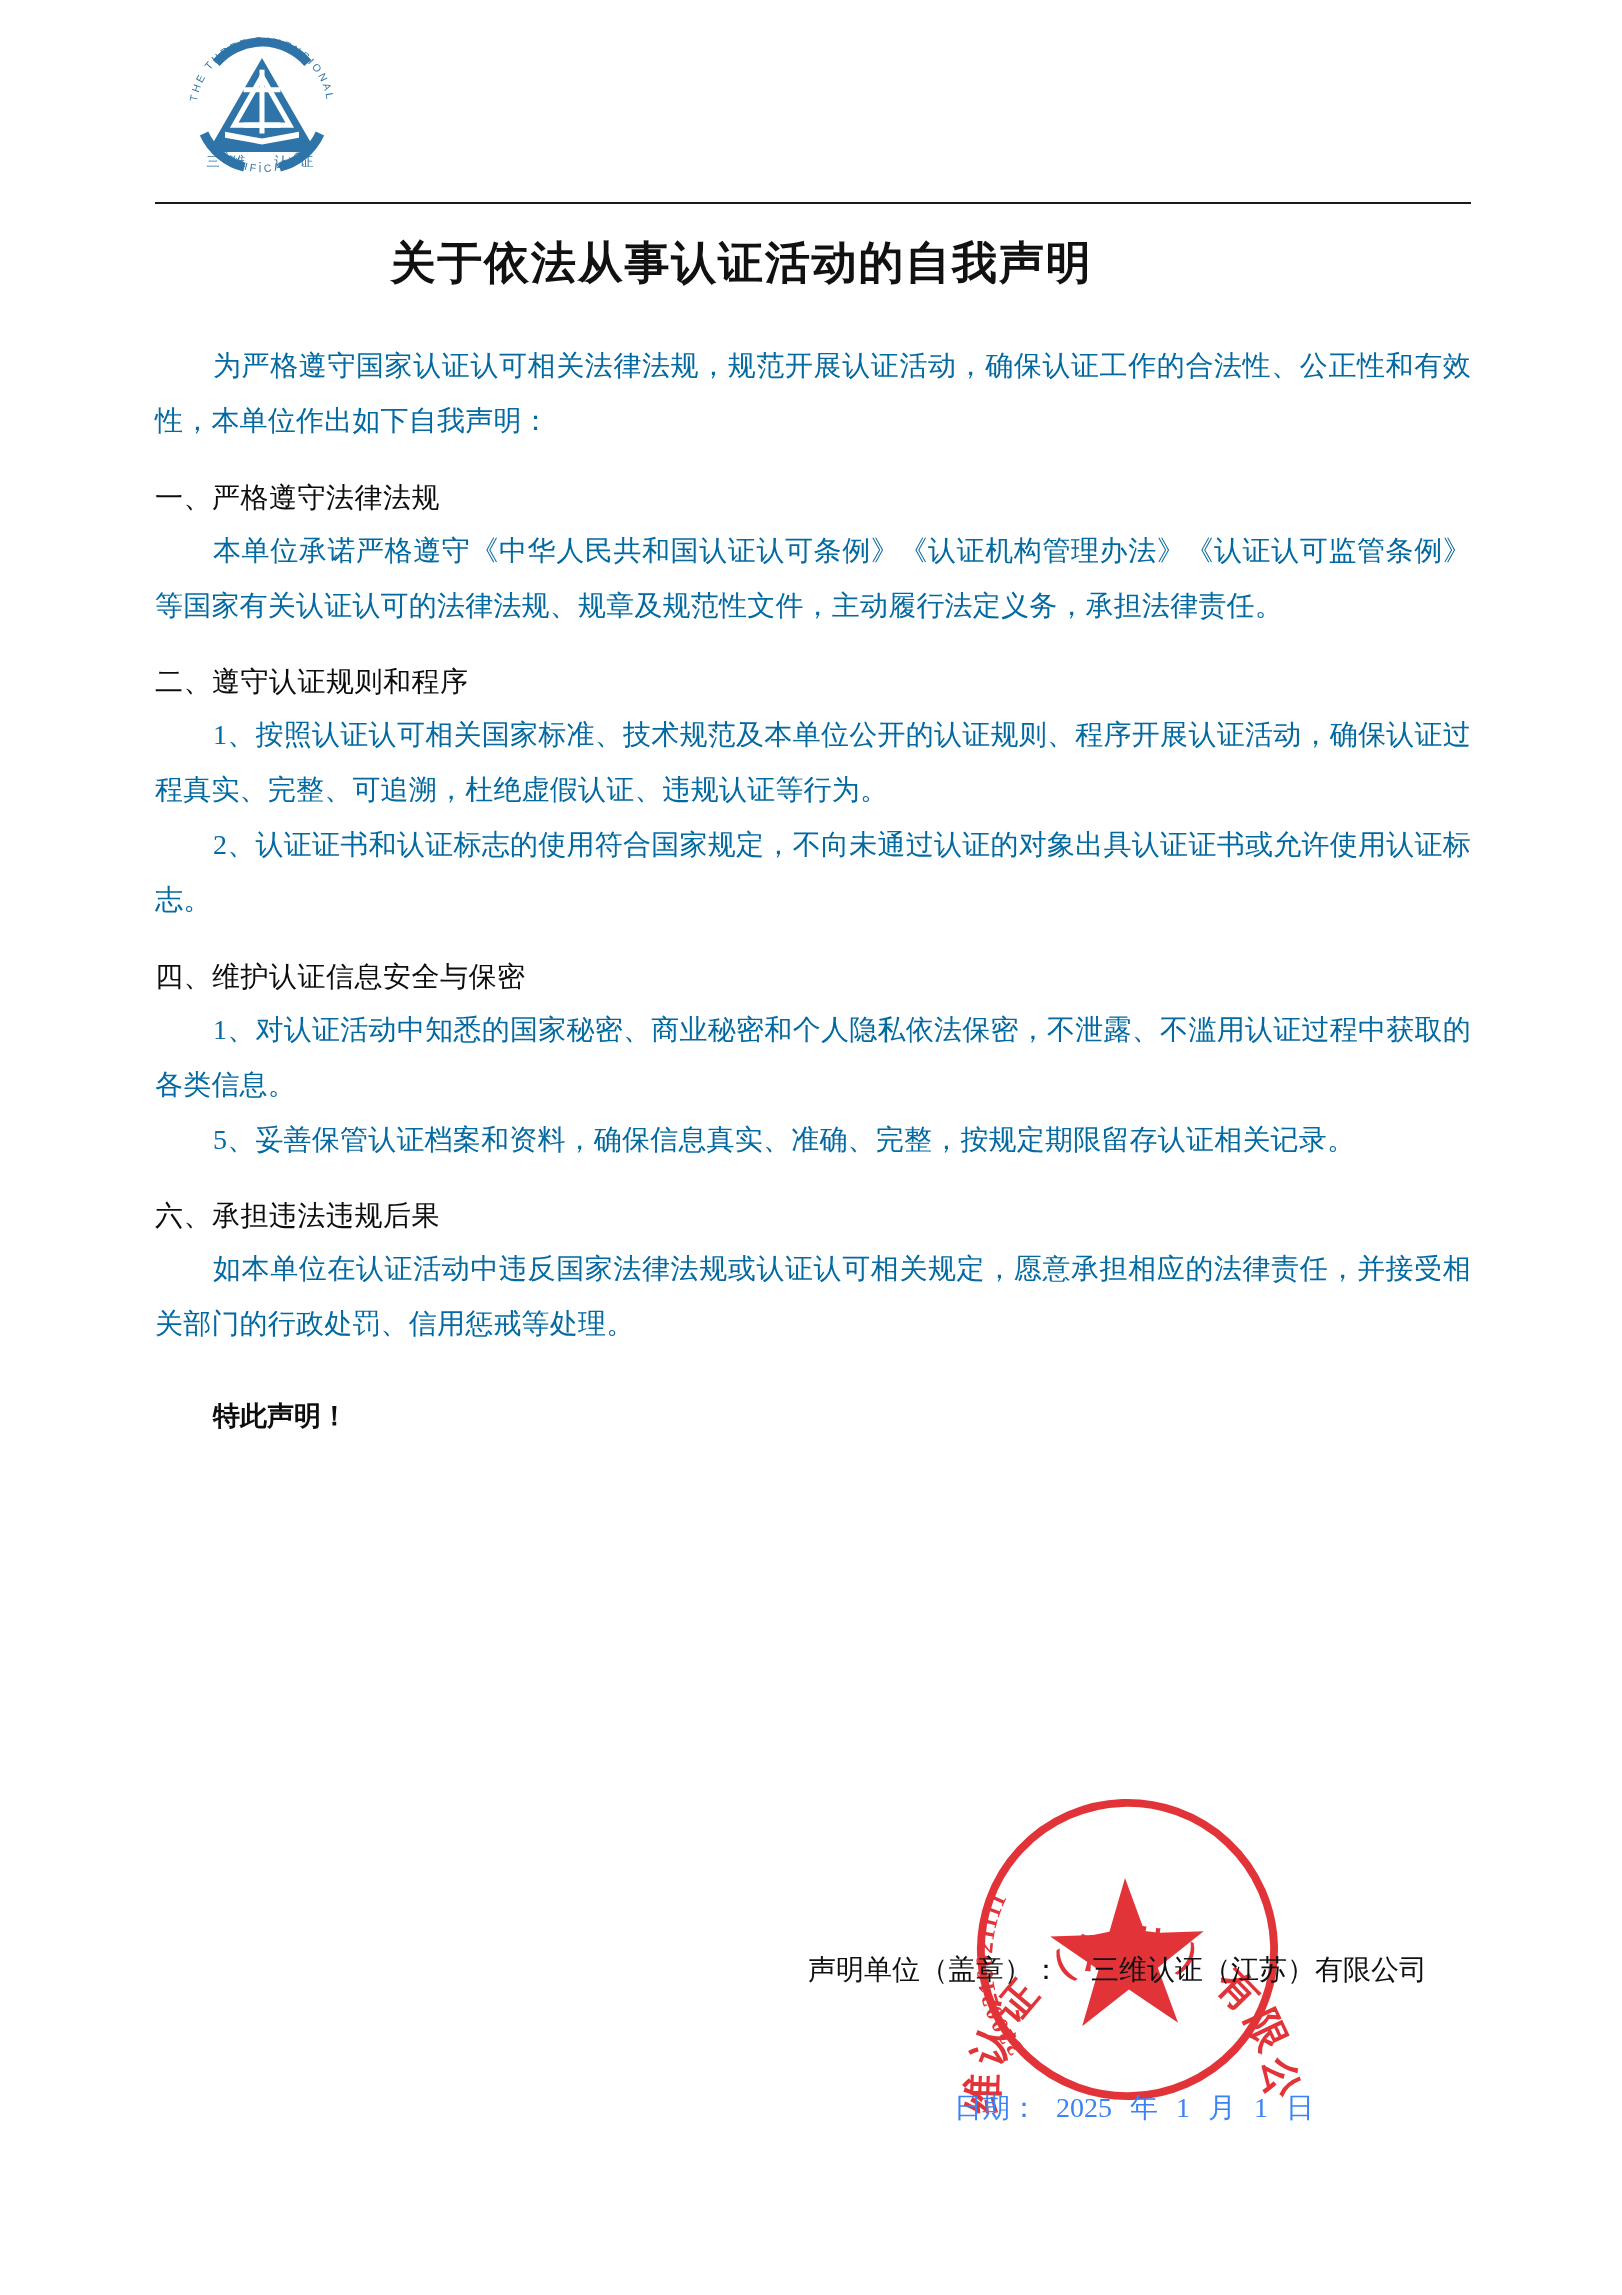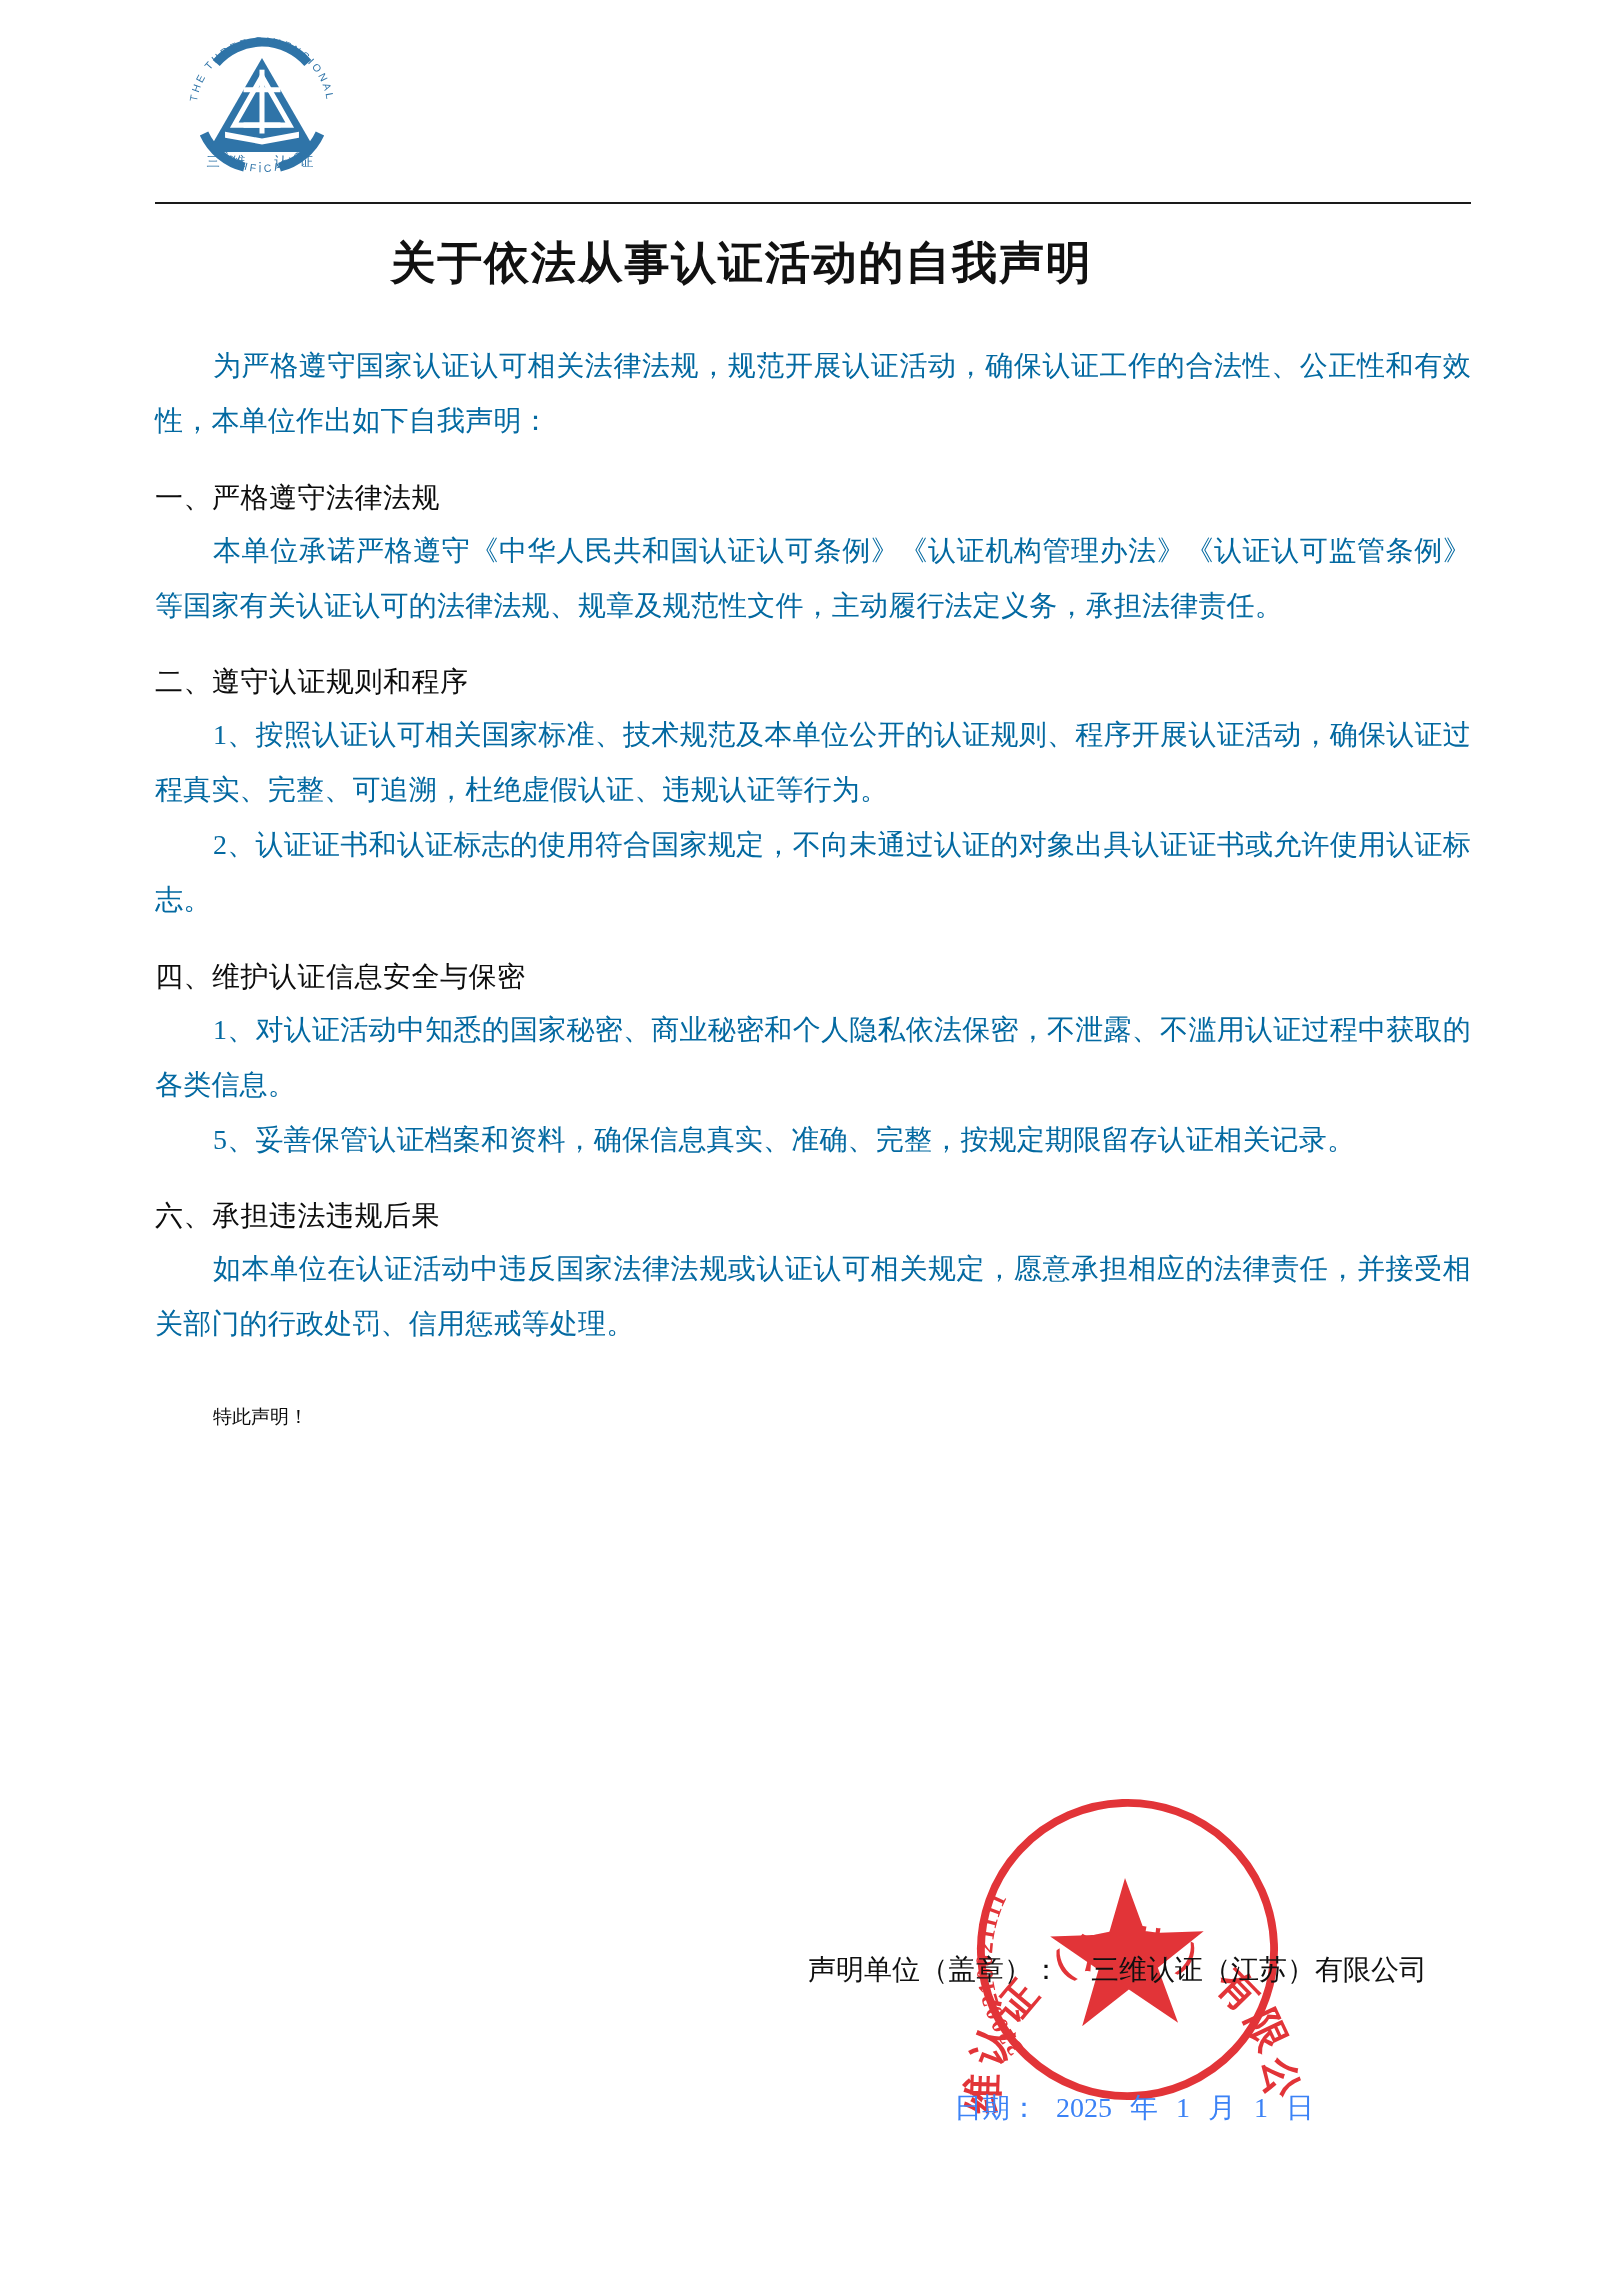--- a/index.html
+++ b/index.html
@@ -85,22 +85,22 @@
     font-weight: normal;
     font-size: 28px;
     line-height: 51px;
     margin: 0;
     text-indent: 0;
     color: #0d0d0d;
     letter-spacing: 0.5px;
   }
   .special-note {
     font-family: "Liberation Sans", "DejaVu Sans", sans-serif;
-    font-weight: normal;
-    font-size: 19px;
+    font-weight: bold;
+    font-size: 27px;
     line-height: 51px;
     margin: 0;
     text-indent: 58px;
     color: #0d0d0d;
   }
   .spacer-before-note { height: 40px; }
 
   
   .sign-block {
     position: absolute;

